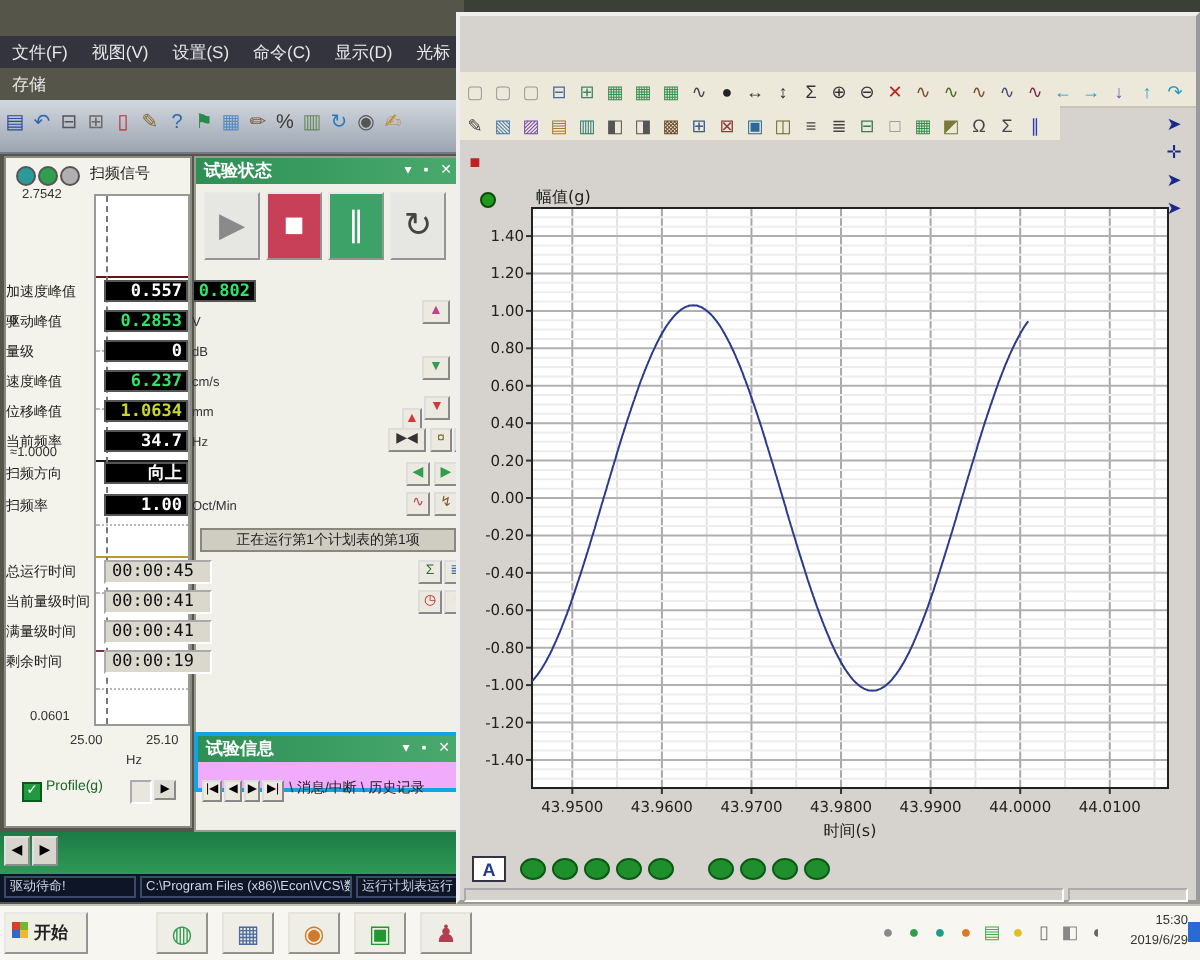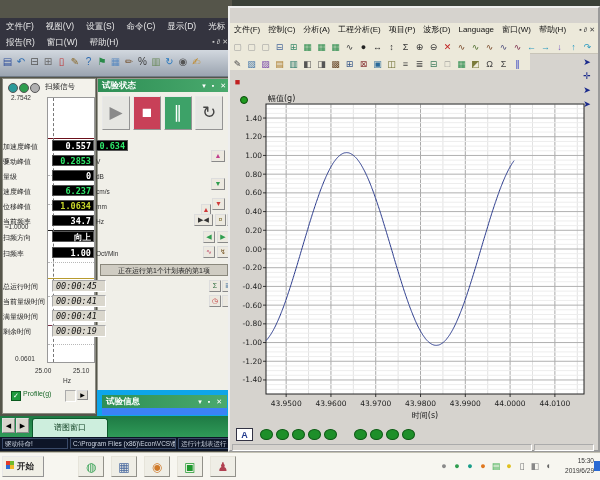--- a/index.html
+++ b/index.html
@@ -38,24 +38,24 @@
   .flabel{display:inline-block;width:47px;vertical-align:top;}
   .vbox{display:inline-block;background:#000;border:1px solid #555;height:11px;line-height:10px;text-align:right;
         font-family:"DejaVu Sans Mono",monospace;font-weight:bold;font-size:8.5px;padding:0 2px;box-sizing:border-box;vertical-align:top;}
   .unit{display:inline-block;margin-left:2px;font-size:6.5px;color:#333;vertical-align:top;}
   .sbtn{position:absolute;border:1px outset #ddd;background:#ece9e0;text-align:center;font-size:7px;line-height:10px;
         height:12px;box-sizing:border-box;}
   #schedbox{left:100px;top:264px;width:128px;height:12px;background:#cfccc2;border:1px solid #8a887c;
             font-size:7px;line-height:11px;text-align:center;color:#222;box-sizing:border-box;}
   .trow{left:3px;height:13px;font-size:7px;color:#222;line-height:13px;}
   .tbox{display:inline-block;background:#dad7cd;border:1px inset #fff;height:12px;line-height:11px;
-        font-family:"DejaVu Sans Mono",monospace;font-size:8.5px;color:#111;padding:0 3px;box-sizing:border-box;width:54px;font-style:italic;}
-
-  
-  #ipanel{left:97px;top:390px;width:135px;height:30px;background:#3b82f6;border:5px solid #0ea5e9;box-sizing:border-box;}
+        font-family:"DejaVu Sans Mono",monospace;font-size:8.5px;color:#111;padding:0 3px;box-sizing:border-box;width:54px;}
+
+  
+  #ipanel{left:97px;top:366px;width:135px;height:30px;background:#f0abfc;border:2px solid #0ea5e9;box-sizing:border-box;}
   .navb{display:inline-block;font-size:6px;border:1px outset #ddd;background:#ece9e0;padding:0 1px;height:9px;line-height:9px;}
   #tabstrip{left:0;top:416px;width:232px;height:21px;background:linear-gradient(#1e7a44,#2f9a58);}
   .scrollb{width:13px;height:15px;border:1px outset #e0e0e0;background:#d8d5cc;font-size:7px;line-height:13px;text-align:center;box-sizing:border-box;}
   #acttab{left:32px;top:2px;width:74px;height:19px;background:#cdeedd;border:1px solid #0c5a2c;border-bottom:none;
           border-radius:3px 3px 0 0;font-size:8px;line-height:18px;text-align:center;color:#0a3a1c;}
   #lstatus{left:0;top:437px;width:232px;height:14px;background:#0d1527;}
   .sseg{position:absolute;top:1px;height:11px;border:1px solid #3a4a68;color:#cdd5e2;font-size:6.5px;line-height:10px;
         padding:0 2px;box-sizing:border-box;overflow:hidden;white-space:nowrap;}
 
   
@@ -89,23 +89,20 @@
   .trayic{position:absolute;top:7px;width:12px;height:12px;text-align:center;font-size:9px;line-height:12px;}
   #clock{left:558px;top:3px;width:36px;font-size:6.5px;color:#333;text-align:right;line-height:10px;}
 </style>
 </head>
 <body>
 
 <div id="screen" class="nosel">
 
   <div id="lwin" class="abs">
     <div id="lmenu1" class="abs"><span class="mitem">文件(F)</span><span class="mitem">视图(V)</span><span class="mitem">设置(S)</span><span class="mitem">命令(C)</span><span class="mitem">显示(D)</span><span class="mitem">光标</span><span class="mitem">存储</span></div>
-    <div id="lmenu2" class="abs">
-      <span class="abs" style="right:4px;font-size:7px;color:#ccc;">▪ ∂ ✕</span>
-    <span class="mitem">报告(R)</span><span class="mitem">窗口(W)</span><span class="mitem">帮助(H)</span></div>
     <div id="ltools" class="abs"><span class="ticon" style="color: rgb(42, 74, 154);">▤</span><span class="ticon" style="color: rgb(42, 106, 176);">↶</span><span class="ticon" style="color: rgb(85, 85, 85);">⊟</span><span class="ticon" style="color: rgb(106, 106, 106);">⊞</span><span class="ticon" style="color: rgb(192, 48, 48);">▯</span><span class="ticon" style="color: rgb(138, 106, 42);">✎</span><span class="ticon" style="color: rgb(42, 106, 176);">?</span><span class="ticon" style="color: rgb(42, 138, 74);">⚑</span><span class="ticon" style="color: rgb(90, 138, 192);">▦</span><span class="ticon" style="color: rgb(122, 90, 58);">✏</span><span class="ticon" style="color: rgb(58, 58, 58);">%</span><span class="ticon" style="color: rgb(106, 138, 90);">▥</span><span class="ticon" style="color: rgb(42, 122, 192);">↻</span><span class="ticon" style="color: rgb(85, 85, 85);">◉</span><span class="ticon" style="color: rgb(192, 138, 42);">✍</span></div>
 
     <div id="sweeppanel" class="abs">
       <span class="cir abs" style="left:5px;top:4px;background:#2a9a9a;"></span>
       <span class="cir abs" style="left:16px;top:4px;background:#2f9e4f;"></span>
       <span class="cir abs" style="left:27px;top:4px;background:#b0b0b0;"></span>
       <span class="abs" style="left:42px;top:3px;font-size:7.5px;color:#222;">扫频信号</span>
 
       <div id="sweepplot" class="abs">
           <div class="dotline abs" style="top: 77px;"></div>
@@ -139,21 +136,21 @@
         <span class="hicons">▾ ▪ ✕</span>
       </div>
     </div>
     <div id="transport" class="abs" style="left:102px;top:96px;display:flex;gap:3px;">
         <div class="bigbtn" style="background: rgb(230, 230, 226); color: rgb(138, 138, 138);">▶</div>
         <div class="bigbtn" style="background: rgb(200, 64, 88); color: rgb(255, 255, 255);">■</div>
         <div class="bigbtn" style="background: rgb(61, 162, 104); color: rgb(255, 255, 255);">∥</div>
         <div class="bigbtn" style="background: rgb(230, 230, 226); color: rgb(68, 68, 68);">↻</div>
       </div>
     <div id="fields" class="abs">
-        <div class="frow abs" style="top: 140px; width: 130px;"><span class="flabel">加速度峰值</span><span class="vbox" style="color: rgb(255, 255, 255); width: 42px; margin-left: 2px;">0.557</span><span class="vbox" style="color: rgb(46, 229, 106); width: 32px; margin-left: 2px;">0.634</span><span class="unit">g</span></div>
+        <div class="frow abs" style="top: 140px; width: 130px;"><span class="flabel">加速度峰值</span><span class="vbox" style="color: rgb(255, 255, 255); width: 42px; margin-left: 2px;">0.557</span><span class="vbox" style="color: rgb(46, 229, 106); width: 32px; margin-left: 2px;">0.802</span><span class="unit">g</span></div>
         <div class="frow abs" style="top: 155px; width: 130px;"><span class="flabel">驱动峰值</span><span class="vbox" style="color: rgb(46, 229, 106); width: 42px; margin-left: 2px;">0.2853</span><span class="unit">V</span></div>
         <div class="frow abs" style="top: 170px; width: 130px;"><span class="flabel">量级</span><span class="vbox" style="color: rgb(255, 255, 255); width: 42px; margin-left: 2px;">0</span><span class="unit">dB</span></div>
         <div class="frow abs" style="top: 185px; width: 130px;"><span class="flabel">速度峰值</span><span class="vbox" style="color: rgb(46, 229, 106); width: 42px; margin-left: 2px;">6.237</span><span class="unit">cm/s</span></div>
         <div class="frow abs" style="top: 200px; width: 130px;"><span class="flabel">位移峰值</span><span class="vbox" style="color: rgb(201, 215, 44); width: 42px; margin-left: 2px;">1.0634</span><span class="unit">mm</span></div>
         <div class="frow abs" style="top: 215px; width: 130px;"><span class="flabel">当前频率</span><span class="vbox" style="color: rgb(255, 255, 255); width: 42px; margin-left: 2px;">34.7</span><span class="unit">Hz</span></div>
         <div class="frow abs" style="top: 231px; width: 130px;"><span class="flabel">扫频方向</span><span class="vbox" style="color: rgb(255, 255, 255); width: 42px; margin-left: 2px;">向上</span></div>
         <div class="frow abs" style="top: 247px; width: 130px;"><span class="flabel">扫频率</span><span class="vbox" style="color: rgb(255, 255, 255); width: 42px; margin-left: 2px;">1.00</span><span class="unit">Oct/Min</span></div>
       </div>
     <div id="sidebtns" class="abs">
         <span class="sbtn" style="left: 211px; top: 150px; width: 14px; color: rgb(194, 63, 142);">▲</span>
@@ -186,34 +183,30 @@
       <div class="phdr">
         <span>试验信息</span>
         <span class="hicons">▾ ▪ ✕</span>
       </div>
       <div id="infonav" style="padding:2px 0 0 2px;"><span class="navb" style="margin-right: 1px;">|◀</span><span class="navb" style="margin-right: 1px;">◀</span><span class="navb" style="margin-right: 1px;">▶</span><span class="navb" style="margin-right: 1px;">▶|</span><span style="font-size: 7px; color: rgb(34, 34, 34);"> \ 消息/中断</span><span style="font-size: 7px; color: rgb(34, 34, 34);"> \ 历史记录</span></div>
     </div>
 
     <div id="tabstrip" class="abs">
       <span class="scrollb abs" style="left:2px;top:2px;">◀</span>
       <span class="scrollb abs" style="left:16px;top:2px;">▶</span>
-      <span id="acttab" class="abs">谱图窗口</span>
     </div>
 
     <div id="lstatus" class="abs">
       <span class="sseg" style="left:2px;width:66px;">驱动待命!</span>
       <span class="sseg" style="left:70px;width:106px;">C:\Program Files (x86)\Econ\VCS\数据</span>
       <span class="sseg" style="left:178px;width:52px;">运行计划表运行</span>
     </div>
   </div>
 
   <div id="rwin" class="abs">
-    <div id="rmenu" class="abs">
-      <span class="abs" style="right:3px;font-size:7px;color:#444;">▪ ∂ ✕</span>
-    <span class="rmitem">文件(F)</span><span class="rmitem">控制(C)</span><span class="rmitem">分析(A)</span><span class="rmitem">工程分析(E)</span><span class="rmitem">项目(P)</span><span class="rmitem">波形(D)</span><span class="rmitem">Language</span><span class="rmitem">窗口(W)</span><span class="rmitem">帮助(H)</span></div>
     <div id="rtool1" class="abs"><span class="rticon" style="color: rgb(154, 154, 154);">▢</span><span class="rticon" style="color: rgb(154, 154, 154);">▢</span><span class="rticon" style="color: rgb(154, 154, 154);">▢</span><span class="rticon" style="color: rgb(74, 106, 154);">⊟</span><span class="rticon" style="color: rgb(58, 138, 106);">⊞</span><span class="rticon" style="color: rgb(47, 142, 79);">▦</span><span class="rticon" style="color: rgb(47, 142, 79);">▦</span><span class="rticon" style="color: rgb(47, 142, 79);">▦</span><span class="rticon" style="color: rgb(68, 68, 68);">∿</span><span class="rticon" style="color: rgb(34, 34, 34);">●</span><span class="rticon" style="color: rgb(51, 51, 51);">↔</span><span class="rticon" style="color: rgb(51, 51, 51);">↕</span><span class="rticon" style="color: rgb(51, 51, 51);">Σ</span><span class="rticon" style="color: rgb(51, 51, 51);">⊕</span><span class="rticon" style="color: rgb(51, 51, 51);">⊖</span><span class="rticon" style="color: rgb(192, 32, 32);">✕</span><span class="rticon" style="color: rgb(122, 74, 42);">∿</span><span class="rticon" style="color: rgb(74, 106, 42);">∿</span><span class="rticon" style="color: rgb(122, 74, 42);">∿</span><span class="rticon" style="color: rgb(74, 74, 122);">∿</span><span class="rticon" style="color: rgb(122, 42, 74);">∿</span><span class="rticon" style="color: rgb(42, 154, 192);">←</span><span class="rticon" style="color: rgb(42, 154, 192);">→</span><span class="rticon" style="color: rgb(122, 90, 192);">↓</span><span class="rticon" style="color: rgb(42, 154, 192);">↑</span><span class="rticon" style="color: rgb(42, 154, 192);">↷</span><span class="rticon" style="color: rgb(42, 154, 192);">↶</span></div>
     <div id="rtool2" class="abs"><span class="rticon" style="color: rgb(68, 68, 68);">✎</span><span class="rticon" style="color: rgb(74, 122, 170);">▧</span><span class="rticon" style="color: rgb(122, 74, 170);">▨</span><span class="rticon" style="color: rgb(170, 122, 42);">▤</span><span class="rticon" style="color: rgb(42, 122, 106);">▥</span><span class="rticon" style="color: rgb(85, 85, 85);">◧</span><span class="rticon" style="color: rgb(85, 85, 85);">◨</span><span class="rticon" style="color: rgb(106, 74, 42);">▩</span><span class="rticon" style="color: rgb(58, 90, 138);">⊞</span><span class="rticon" style="color: rgb(138, 58, 58);">⊠</span><span class="rticon" style="color: rgb(42, 106, 154);">▣</span><span class="rticon" style="color: rgb(106, 106, 42);">◫</span><span class="rticon" style="color: rgb(68, 68, 68);">≡</span><span class="rticon" style="color: rgb(68, 68, 68);">≣</span><span class="rticon" style="color: rgb(58, 122, 90);">⊟</span><span class="rticon" style="color: rgb(136, 136, 136);">□</span><span class="rticon" style="color: rgb(47, 142, 79);">▦</span><span class="rticon" style="color: rgb(122, 122, 58);">◩</span><span class="rticon" style="color: rgb(68, 68, 68);">Ω</span><span class="rticon" style="color: rgb(68, 68, 68);">Σ</span><span class="rticon" style="color: rgb(42, 58, 192);">∥</span><span class="rticon" style="color: rgb(192, 32, 32);">■</span></div>
     <div id="rvstrip" class="abs">
         <div class="vicon">➤</div>
         <div class="vicon">✛</div>
         <div class="vicon">➤</div>
         <div class="vicon">➤</div>
       </div>
 
     <svg id="plotsvg" class="abs" width="360" height="330">

